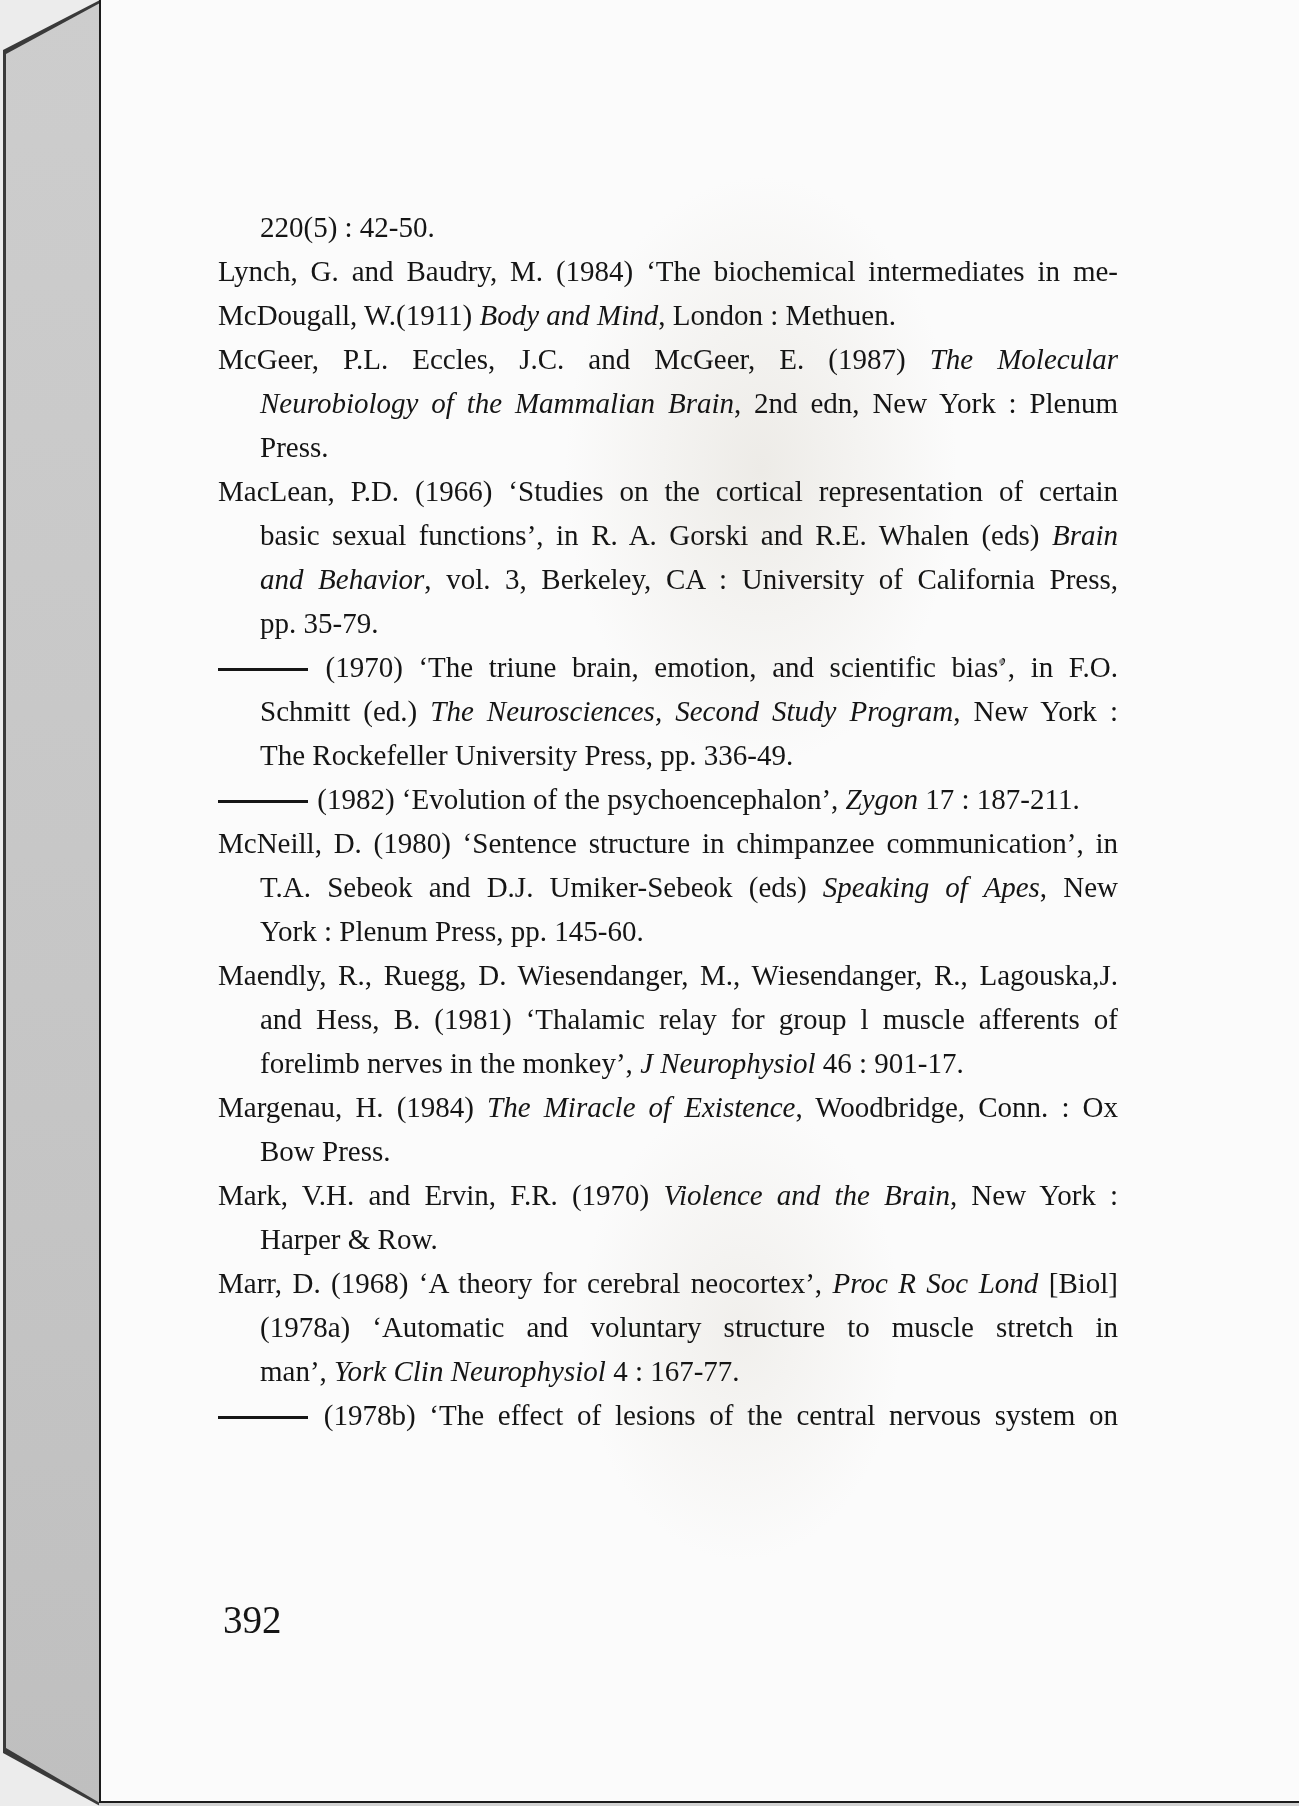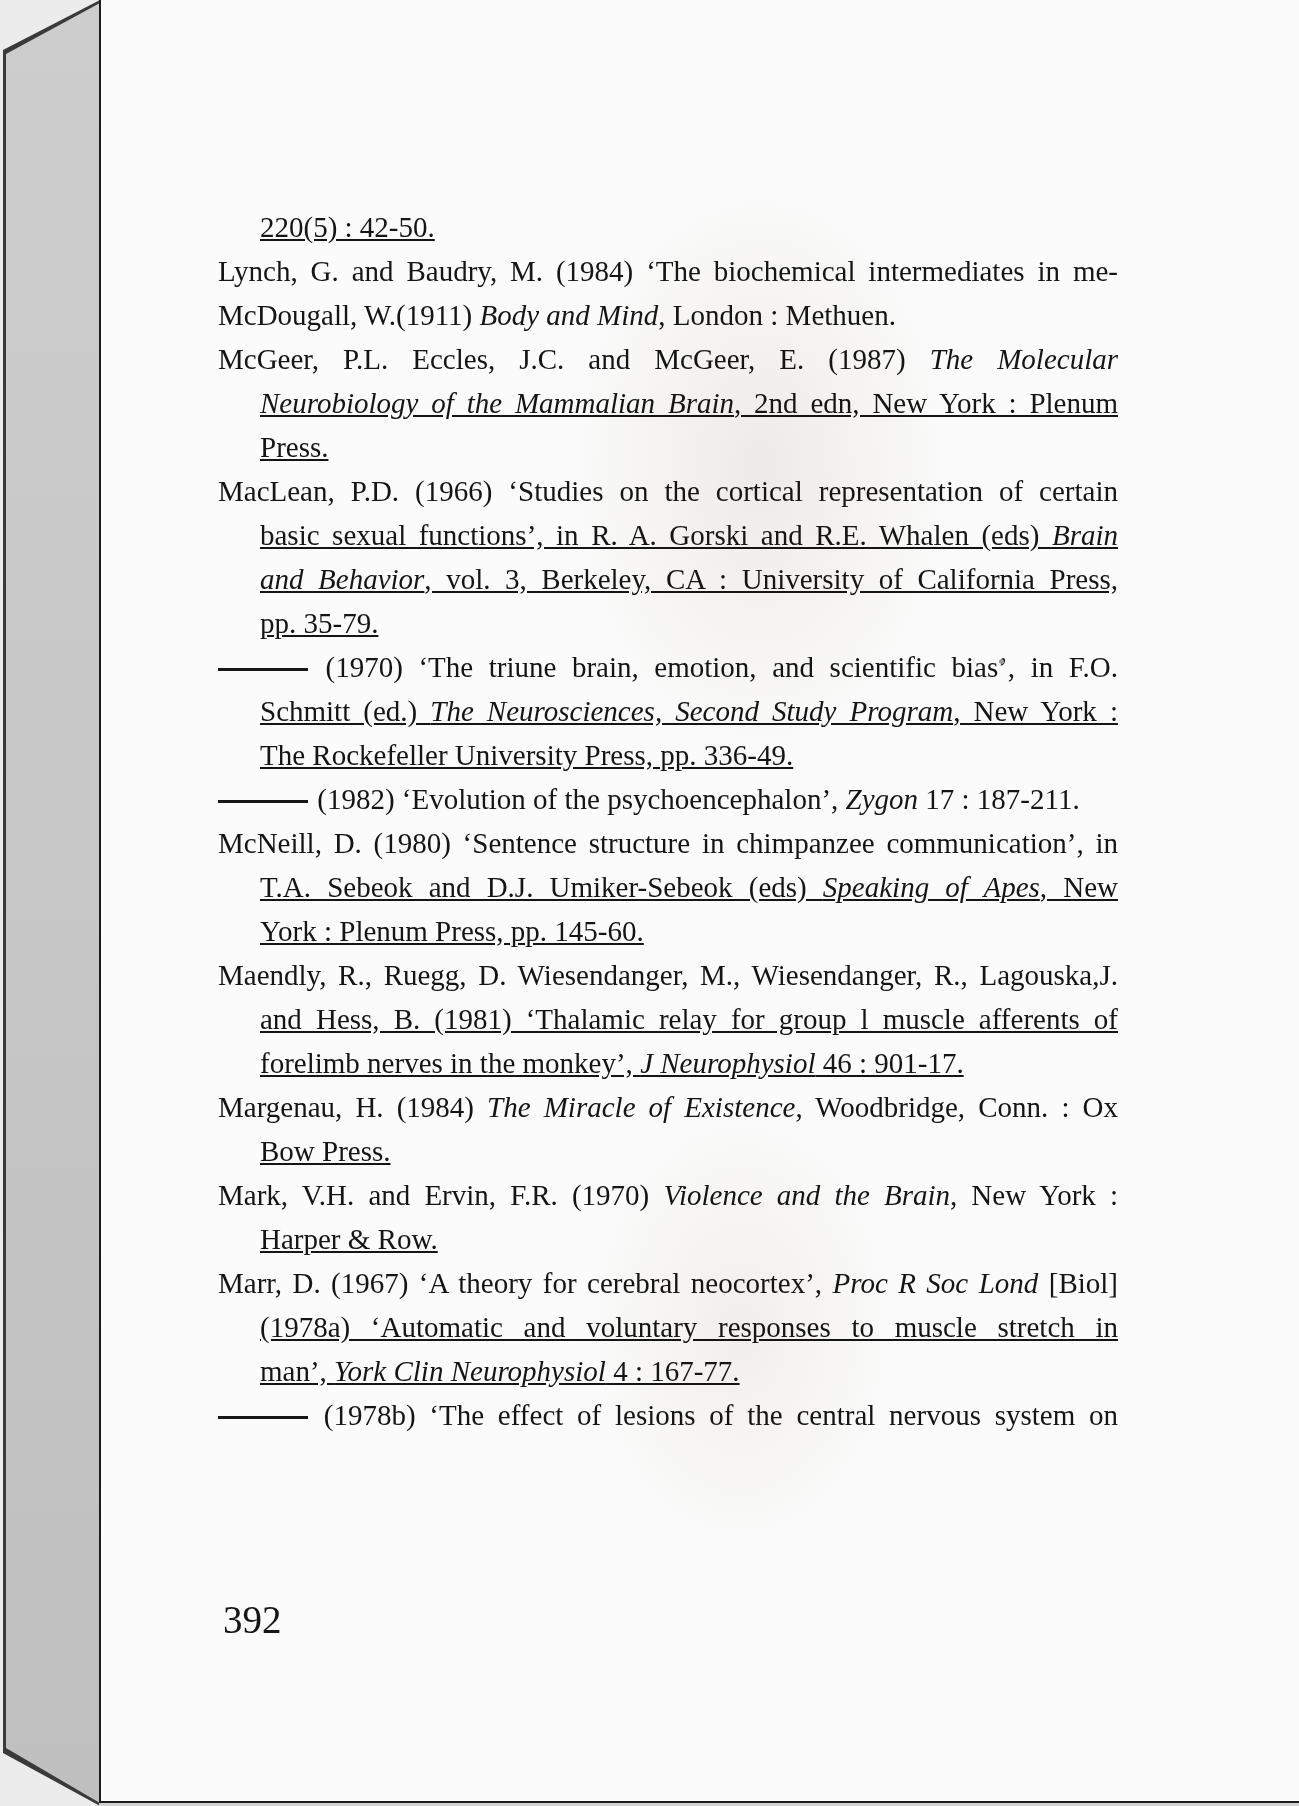--- a/index.html
+++ b/index.html
@@ -35,21 +35,21 @@
   .bottom-strip{
     position:absolute;left:99px;top:1803px;width:1200px;height:3px;
     background:#d2d2d2;
   }
   
   .refs{
     position:absolute;left:117px;top:205px;width:900px;
     font-size:29px;line-height:44px;color:#151515;
   }
   .line{white-space:normal;text-align:left;}
-  .line.ind{padding-left:42px;text-decoration:underline;}
+  .line.ind{padding-left:42px;}
   .line.jst{text-align:justify;text-align-last:justify;}
   .it{font-style:italic;}
   .dash{
     display:inline-block;width:90px;height:3px;background:#161616;
     vertical-align:0.22em;margin-right:2px;
   }
   .page-number{
     position:absolute;left:122px;top:1598px;
     font-size:39px;line-height:44px;color:#151515;
   }
@@ -83,21 +83,21 @@
       <div class="line jst"><span>McNeill, D. (1980) ‘Sentence structure in chimpanzee communication’, in</span></div>
       <div class="line ind jst"><span>T.A. Sebeok and D.J. Umiker-Sebeok (eds) </span><span class="it">Speaking of Apes</span><span>, New</span></div>
       <div class="line ind"><span>York : Plenum Press, pp. 145-60.</span></div>
       <div class="line jst"><span>Maendly, R., Ruegg, D. Wiesendanger, M., Wiesendanger, R., Lagouska,J.</span></div>
       <div class="line ind jst"><span>and Hess, B. (1981) ‘Thalamic relay for group l muscle afferents of</span></div>
       <div class="line ind"><span>forelimb nerves in the monkey’, </span><span class="it">J Neurophysiol</span><span> 46 : 901-17.</span></div>
       <div class="line jst"><span>Margenau, H. (1984) </span><span class="it">The Miracle of Existence</span><span>, Woodbridge, Conn. : Ox</span></div>
       <div class="line ind"><span>Bow Press.</span></div>
       <div class="line jst"><span>Mark, V.H. and Ervin, F.R. (1970) </span><span class="it">Violence and the Brain</span><span>, New York :</span></div>
       <div class="line ind"><span>Harper &amp; Row.</span></div>
-      <div class="line jst"><span>Marr, D. (1967) ‘A theory for cerebral neocortex’, </span><span class="it">Proc R Soc Lond</span><span> [Biol]</span></div>
-      <div class="line ind jst"><span>(1978a) ‘Automatic and voluntary responses to muscle stretch in</span></div>
+      <div class="line jst"><span>Marr, D. (1968) ‘A theory for cerebral neocortex’, </span><span class="it">Proc R Soc Lond</span><span> [Biol]</span></div>
+      <div class="line ind jst"><span>(1978a) ‘Automatic and voluntary structure to muscle stretch in</span></div>
       <div class="line ind"><span>man’, </span><span class="it">York Clin Neurophysiol</span><span> 4 : 167-77.</span></div>
       <div class="line jst"><span class="dash"></span><span> (1978b) ‘The effect of lesions of the central nervous system on</span></div>
     </div>
   <div class="page-number">392</div>
   <div class="speck"></div>
 </div>
 <div class="bottom-strip"></div>
 
 </body></html>

